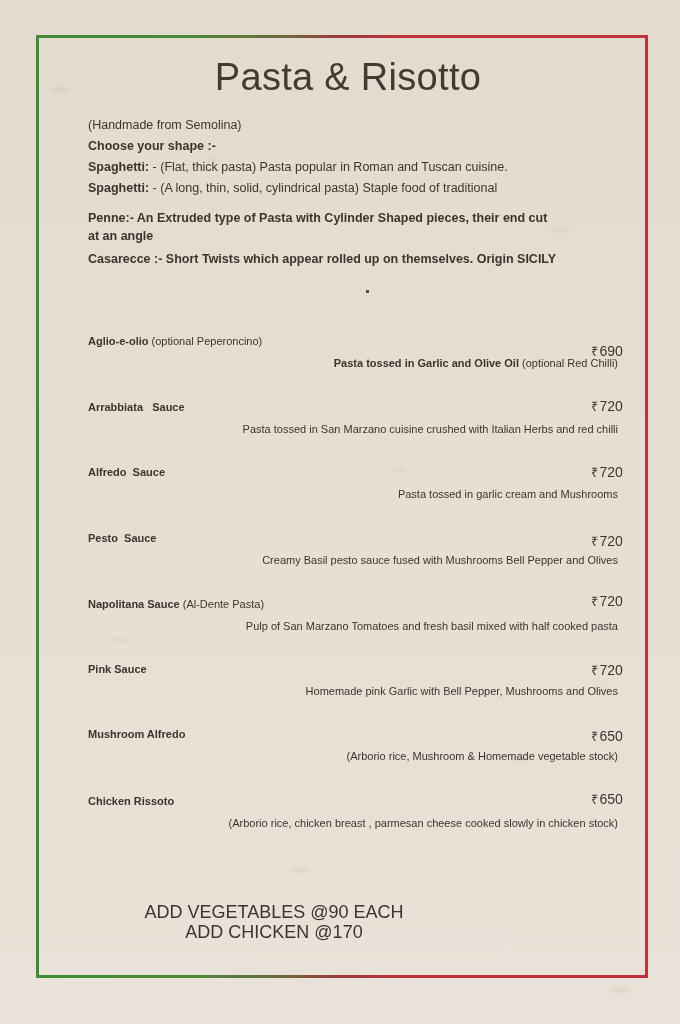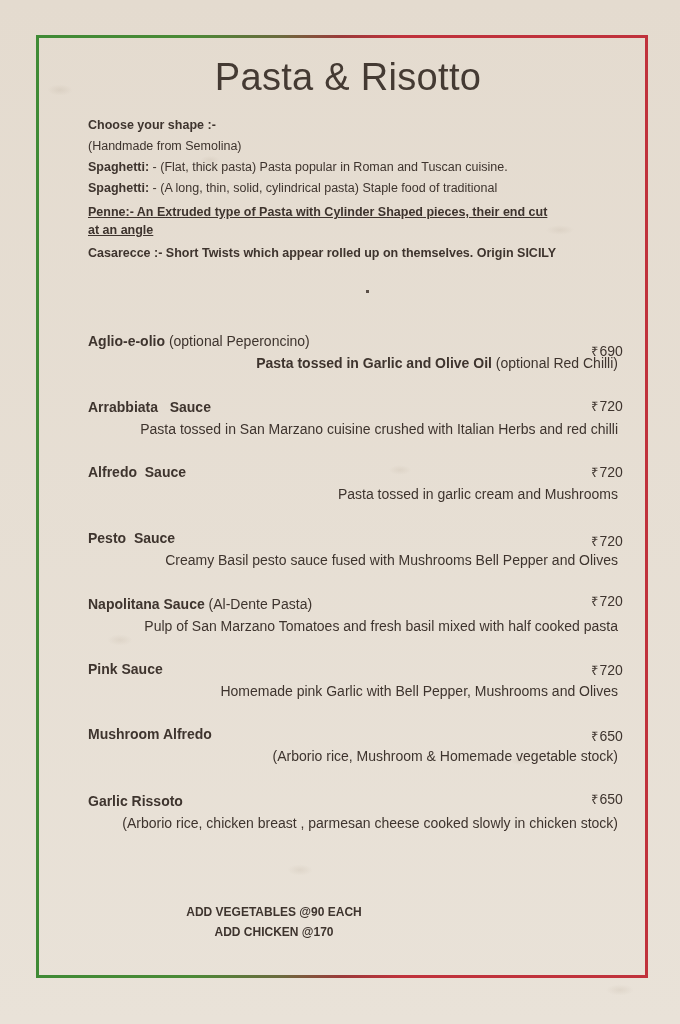--- a/index.html
+++ b/index.html
@@ -37,52 +37,52 @@
   .frame .right { position:absolute; right:0; top:0; bottom:0; width:3px; background:#c0323c; }
 
   .title {
     position:absolute; left:0; width:680px; top:48px;
     text-align:center; font-size:38px; font-weight:normal; color:#443a33;
     letter-spacing:0.3px;
   }
   .intro { position:absolute; left:88px; top:115px; width:520px; font-size:12.5px; line-height:21px; }
   .intro .line { white-space:nowrap; }
   .intro .b { font-weight:bold; }
-  .intro .wrap { white-space:normal; line-height:18px; margin-top:4px; margin-bottom:4px;text-decoration:underline; }
+  .intro .wrap { white-space:normal; line-height:18px; margin-top:10px; margin-bottom:4px; }
 
   .tick { position:absolute; left:366px; top:290px; width:3px; height:3px; background:#5a4f47; }
 
-  .item { position:absolute; left:88px; width:530px; font-size:14px; }
+  .item { position:absolute; left:88px; width:530px; font-size:11px; }
   .item .name { font-weight:bold; height:22px; line-height:22px; white-space:nowrap; }
   .item .name .extra { font-weight:normal; }
   .item .desc { line-height:22px; white-space:nowrap;text-align:right; }
   .item .desc.bold { font-weight:bold; }
   .item .desc .extra { font-weight:normal; }
   .price { position:absolute; left:591px; font-size:14px; white-space:nowrap; }
   .price .sym { font-size:13px; margin-right:1px; }
 
-  .addons { position:absolute; left:0; width:548px; top:902px; text-align:center; font-weight:bold; font-size:12px; line-height:20px; color:#3e342e; }
+  .addons { position:absolute; left:0; width:548px; top:902px; text-align:center; font-weight:normal; font-size:18px; line-height:20px; color:#3e342e; }
 </style>
 </head>
 <body>
 
 <div class="bg-pattern"></div>
 
 <div class="frame">
   <div class="top"></div>
   <div class="bottom"></div>
   <div class="left"></div>
   <div class="right"></div>
 </div>
 
 <h1 class="title" style="margin:8px">Pasta &amp; Risotto</h1>
 
 <div class="intro">
+  <div class="line">(Handmade from Semolina)</div>
   <div class="line b">Choose your shape :-</div>
-  <div class="line">(Handmade from Semolina)</div>
   <div class="line"><span class="b">Spaghetti:</span><span> - (Flat, thick pasta) Pasta popular in Roman and Tuscan cuisine.</span></div>
   <div class="line"><span class="b">Spaghetti:</span><span> - (A long, thin, solid, cylindrical pasta) Staple food of traditional</span></div>
   <div class="wrap b" style="width:460px">Penne:- An Extruded type of Pasta with Cylinder Shaped pieces, their end cut at an angle</div>
   <div class="line b">Casarecce :- Short Twists which appear rolled up on themselves. Origin SICILY</div>
 </div>
 
 <div class="tick"></div>
 
 <div class="item" style="top:330px">
   <div class="name"><span>Aglio-e-olio</span><span class="extra"> (optional Peperoncino)</span></div>
@@ -120,21 +120,21 @@
 </div>
 <div class="price" style="top:661px"><span class="sym">₹</span><span>720</span></div>
 
 <div class="item" style="top:723px">
   <div class="name">Mushroom Alfredo</div>
   <div class="desc">(Arborio rice, Mushroom &amp; Homemade vegetable stock)</div>
 </div>
 <div class="price" style="top:727px"><span class="sym">₹</span><span>650</span></div>
 
 <div class="item" style="top:790px">
-  <div class="name">Garlic Rissoto</div>
+  <div class="name">Chicken Rissoto</div>
   <div class="desc">(Arborio rice, chicken breast , parmesan cheese cooked slowly in chicken stock)</div>
 </div>
 <div class="price" style="top:790px"><span class="sym">₹</span><span>650</span></div>
 
 <div class="addons">
   <div>ADD VEGETABLES @90 EACH</div>
   <div>ADD CHICKEN @170</div>
 </div>
 
 </body></html>

